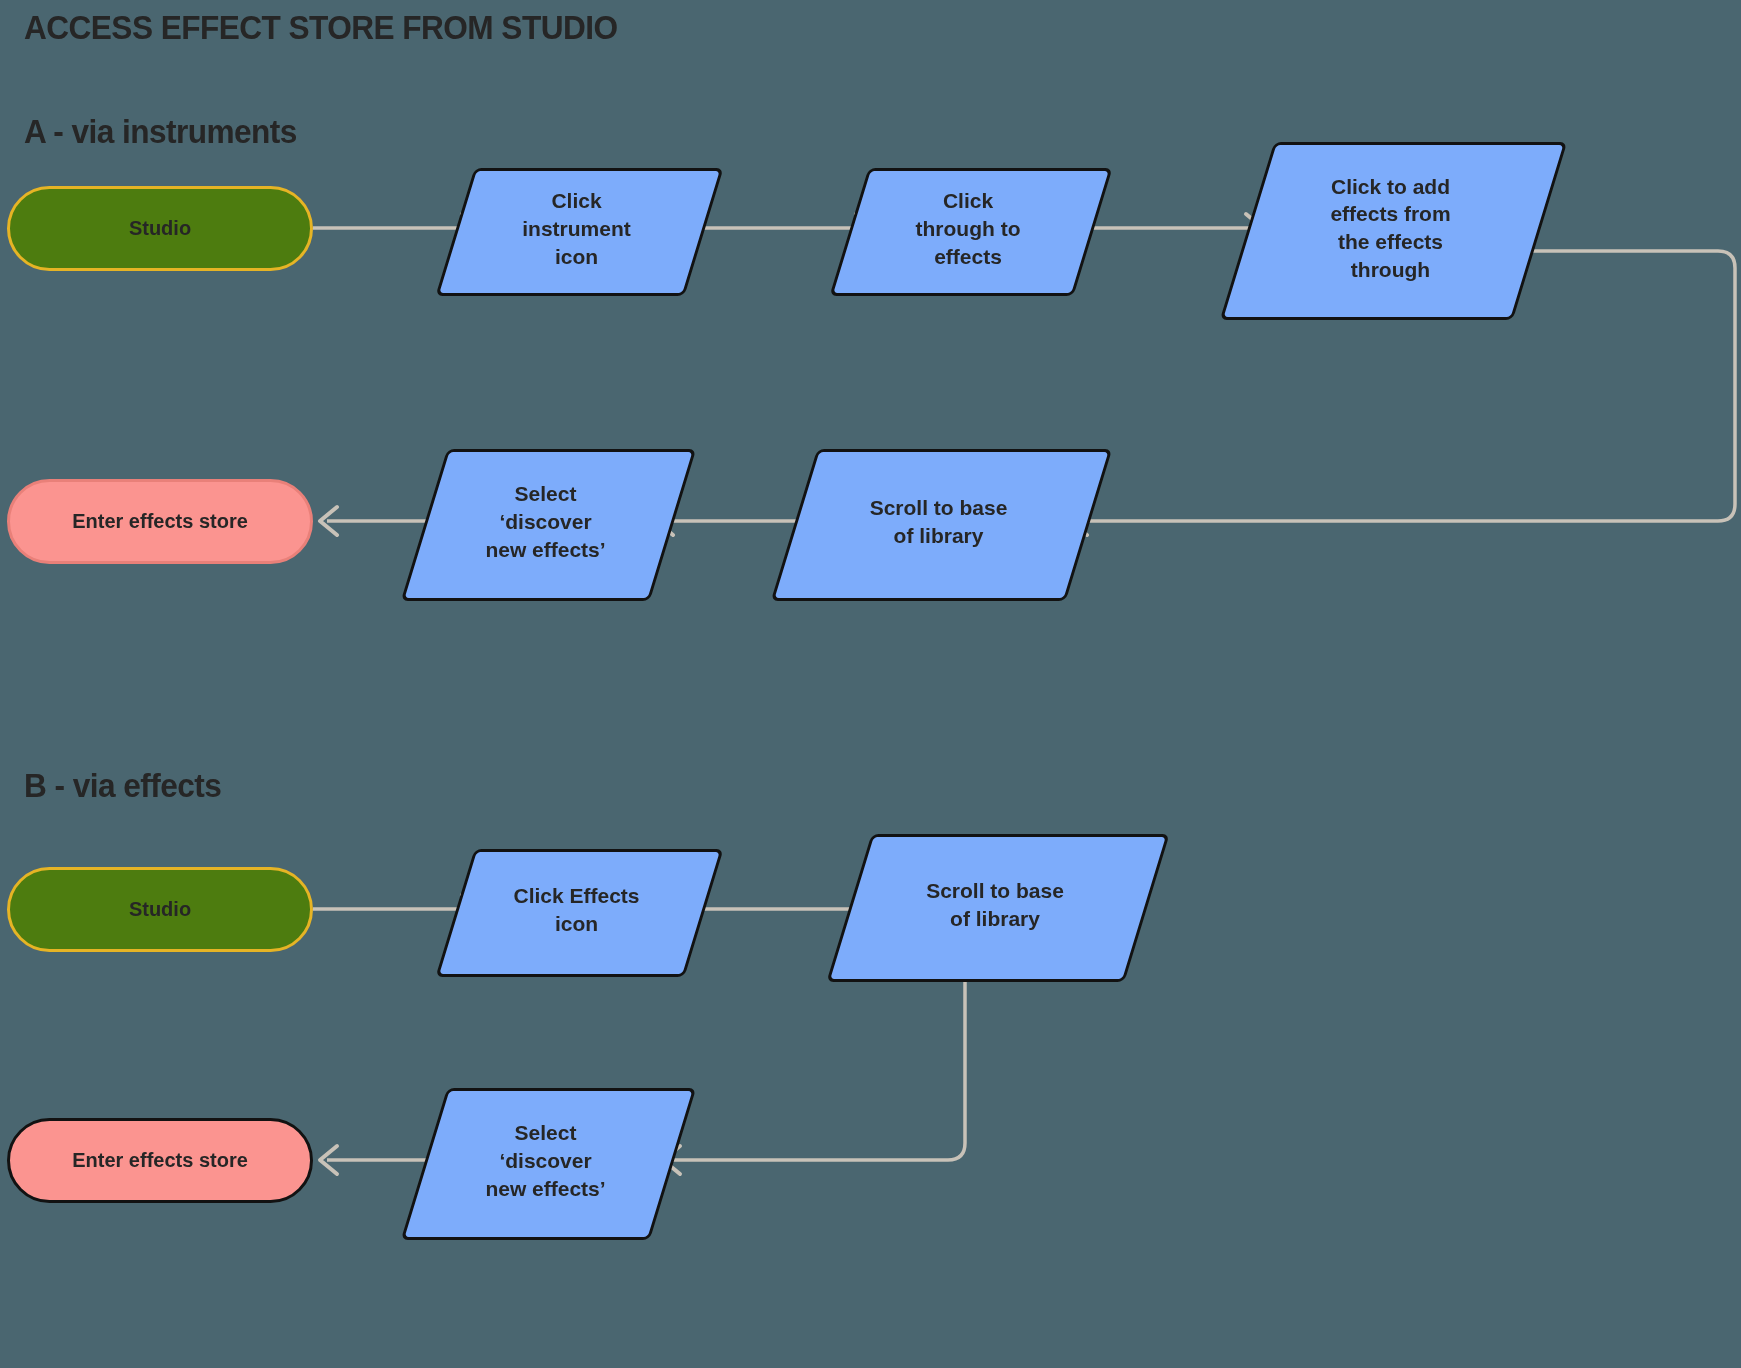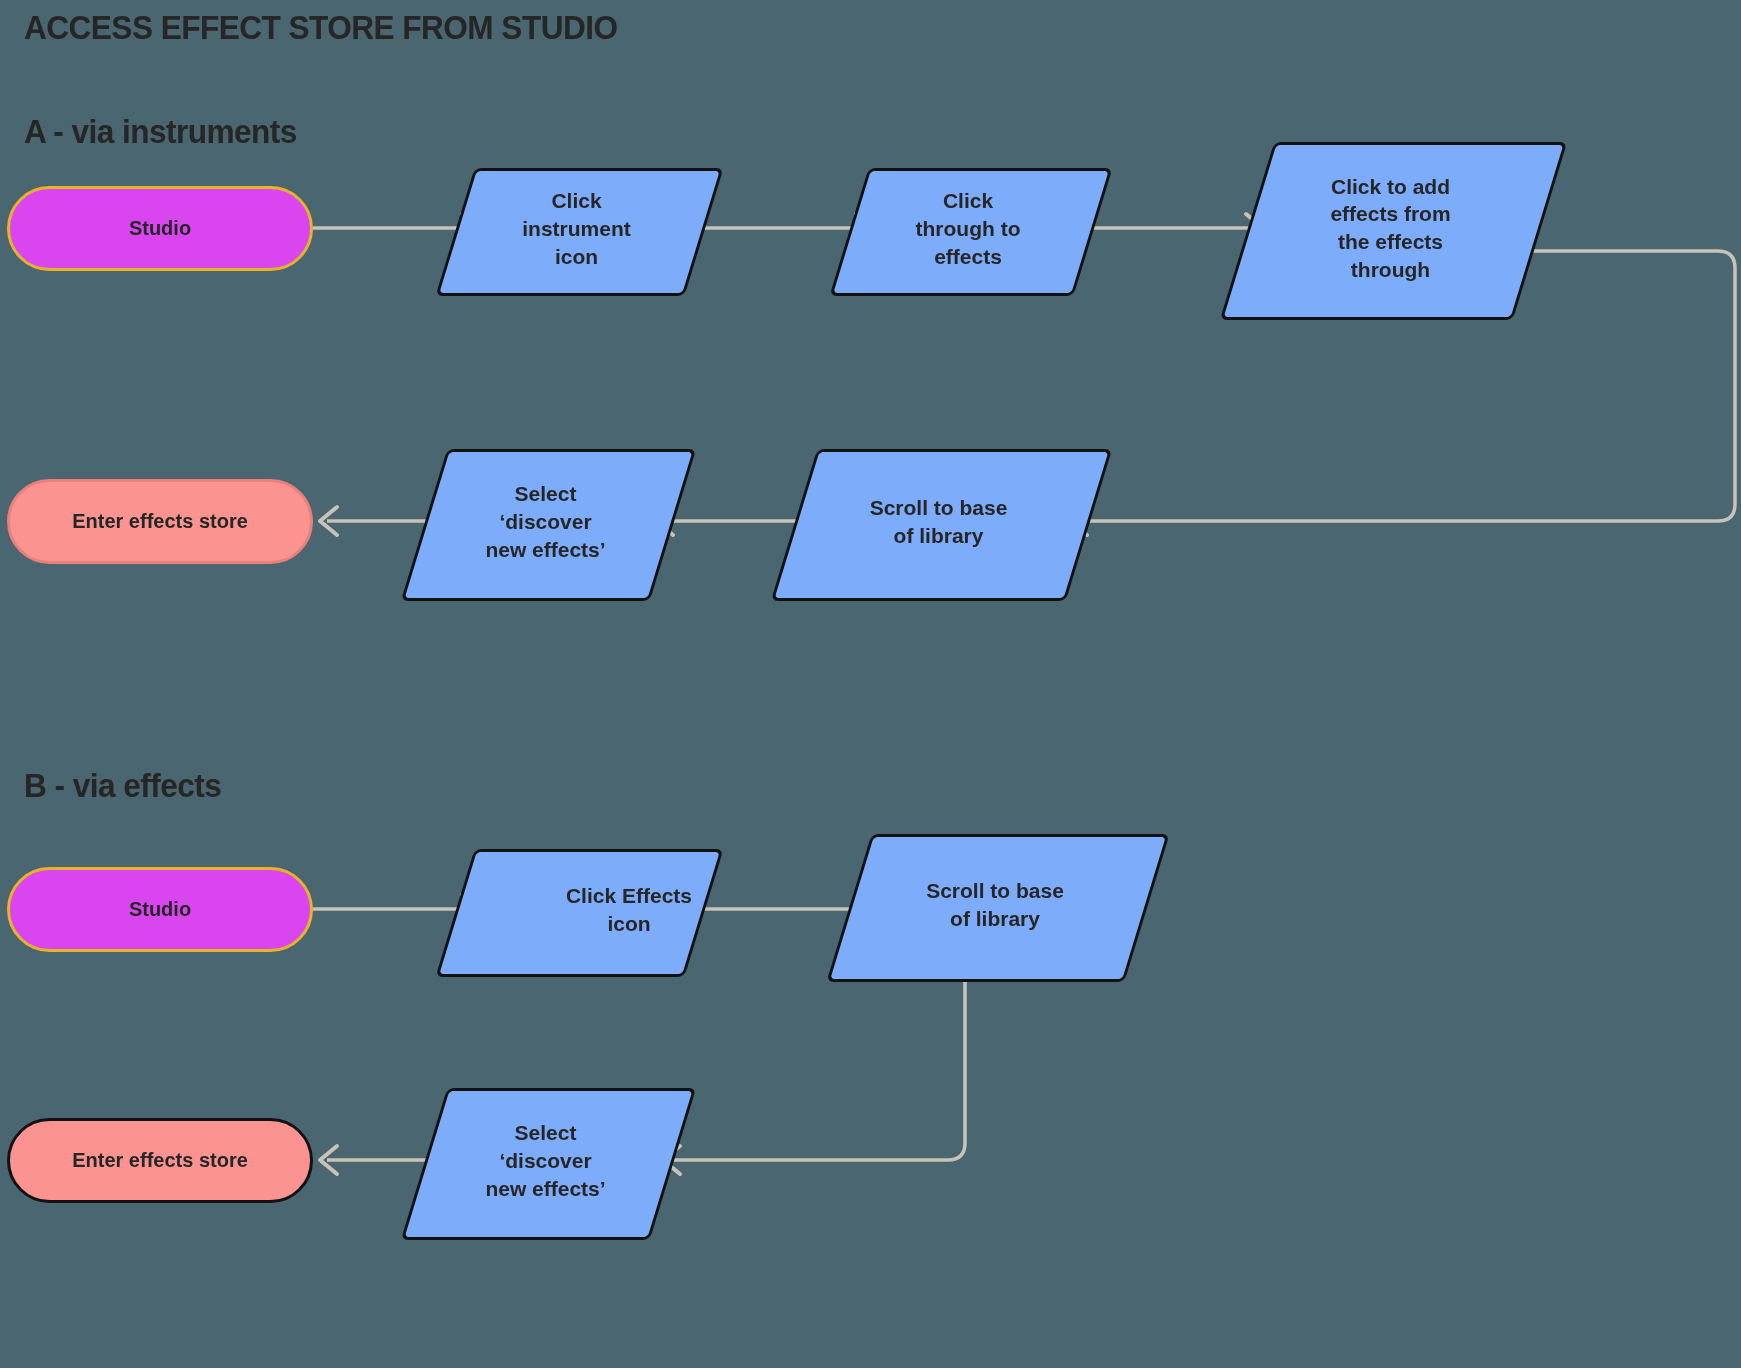--- a/index.html
+++ b/index.html
@@ -82,21 +82,21 @@
     line-height: 1.32;
     z-index: 3;
   }
 
   
   .pill {
     border-radius: 46px;
     font-size: 20px;
   }
   .pill.start {
-    background: #d946ef;
+    background: #4d7c0f;
     border: 3px solid #e6b425;
   }
   .pill.end-a {
     background: #fb9490;
     border: 3px solid #e98079;
   }
   .pill.end-b {
     background: #fb9490;
     border: 3px solid #121212;
   }
@@ -202,21 +202,21 @@
     <div class="skewbg"></div>
     <div class="txt">Select
 ‘discover
 new  effects’</div>
   </div>
 
   <div class="node pill end-a" style="left:7px; top:479px; width:306px; height:85px;">Enter  effects store</div>
 
   <div class="node pill start" style="left:7px; top:867px; width:306px; height:85px;">Studio</div>
 
-  <div class="node para" style="left:455px; top:849px; width:243px; height:122px;justify-content:flex-end;">
+  <div class="node para" style="left:455px; top:849px; width:243px; height:122px;">
     <div class="skewbg"></div>
     <div class="txt">Click Effects
 icon</div>
   </div>
 
   <div class="node para" style="left:849px; top:834px; width:292px; height:142px;">
     <div class="skewbg"></div>
     <div class="txt">Scroll to base
 of library</div>
   </div>

